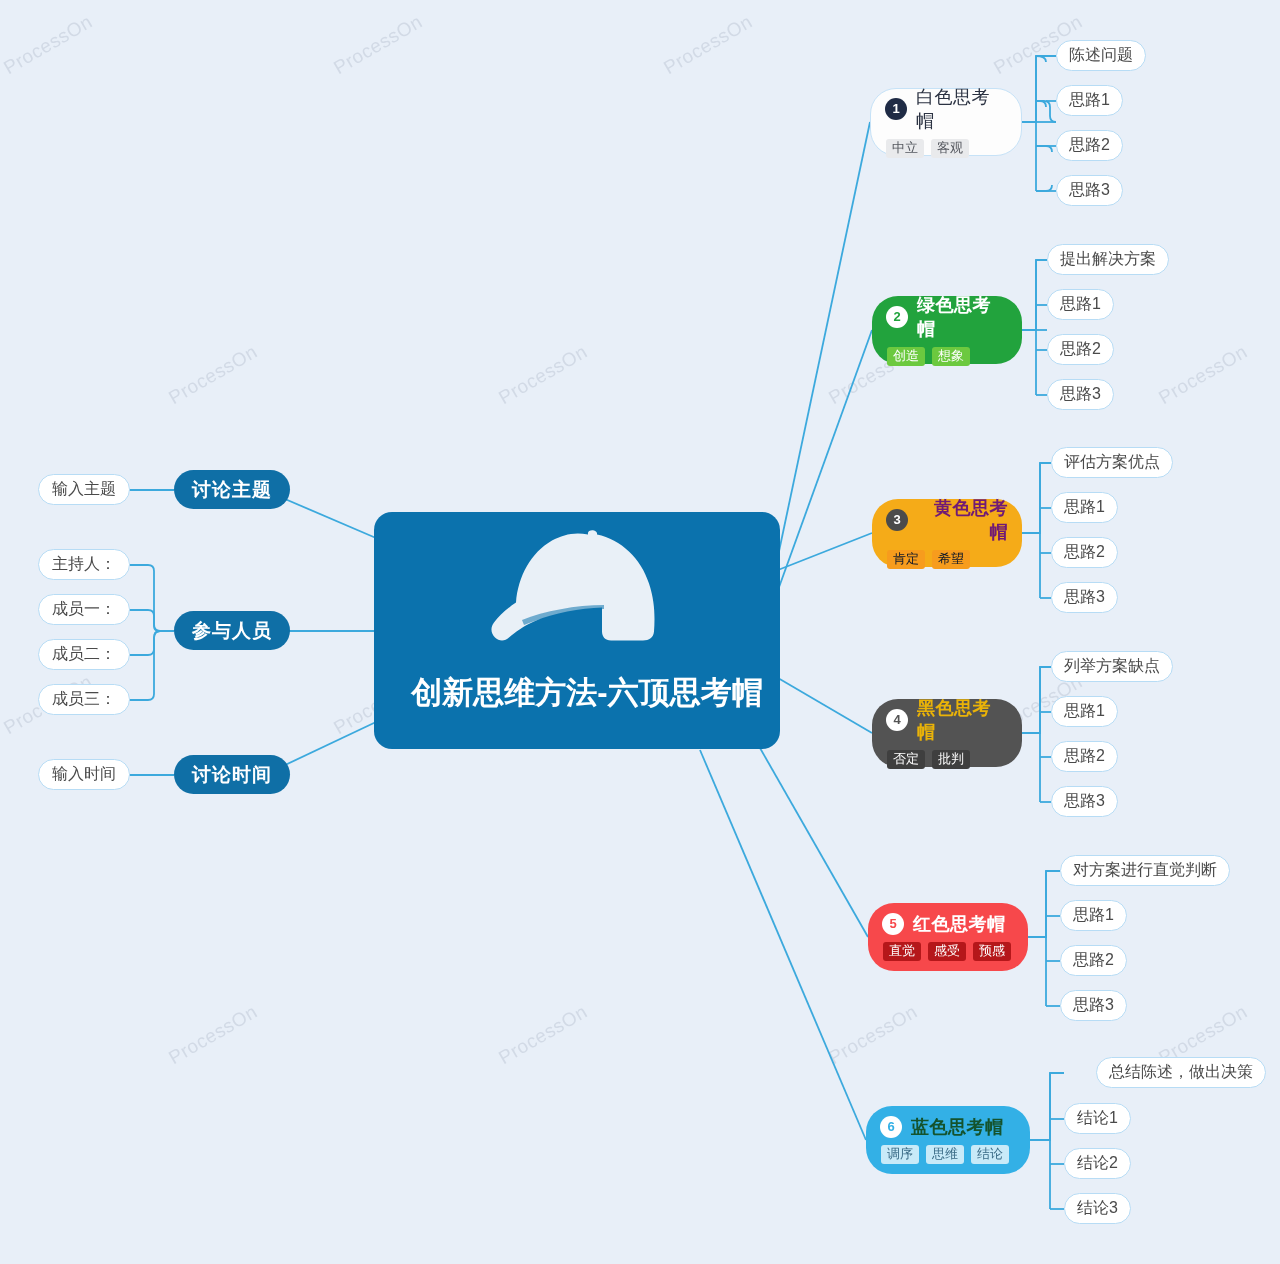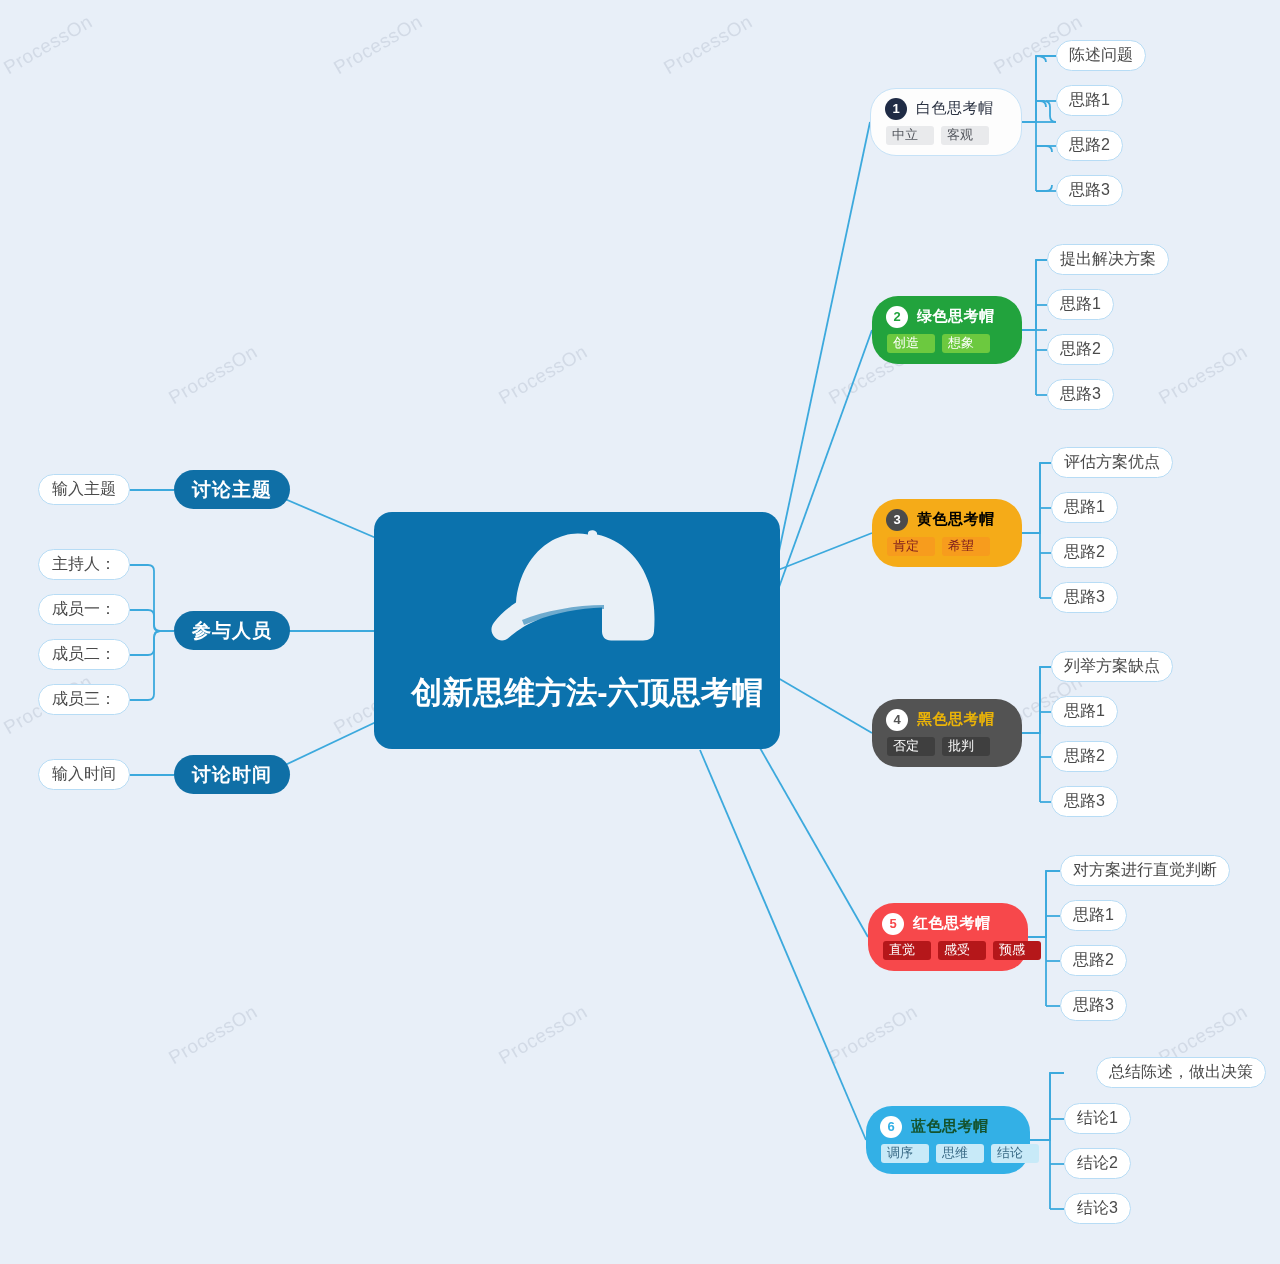--- a/index.html
+++ b/index.html
@@ -88,45 +88,45 @@
     padding: 7px 14px 8px 14px;
     width: 150px;
     height: 68px;
   }
   .hat .row1 { display: flex; align-items: center; gap: 9px; }
   .hat .badge {
     width: 22px; height: 22px; border-radius: 50%;
     display: flex; align-items: center; justify-content: center;
     font-size: 13px; font-weight: bold; flex: 0 0 auto;
   }
-  .hat .hname { font-size: 15px; font-weight: bold; letter-spacing: 0.5px; }
+  .hat .hname { font-size: 18px; font-weight: bold; letter-spacing: 0.5px; }
   .hat .tags { display: flex; gap: 7px; margin-top: 6px; margin-left: 1px; }
   .hat .tag {
     font-size: 13px;
-    padding: 2px 16px 3px 6px;
+    padding: 2px 6px 3px 6px;
     border-radius: 3px;
     line-height: 1.15;
     white-space: nowrap;
   }
 
   
   .hat.white { background:#fdfdfd; border:1.6px solid #c6e2f7; }
   .hat.white .badge { background:#1f2b45; color:#fff; }
   .hat.white .hname { color:#2b3242; font-weight: normal; }
   .hat.white .tag { background:#e9eaec; color:#55585f; }
   
   .hat.green { background:#22a33d; }
   .hat.green .badge { background:#fff; color:#22a33d; }
   .hat.green .hname { color:#fff; }
   .hat.green .tag { background:#6cc93f; color:#fff; }
   
   .hat.yellow { background:#f5ab18; }
   .hat.yellow .badge { background:#4b4b4b; color:#fff; }
-  .hat.yellow .hname { color:#000000; }
-  .hat.yellow .tag { background:#f79c1d; color:#7f1d1d; }
+  .hat.yellow .hname { color:#701a75;text-align:right; }
+  .hat.yellow .tag { background:#f79c1d; color:#0f172a; }
   
   .hat.black { background:#535353; }
   .hat.black .badge { background:#fff; color:#535353; }
   .hat.black .hname { color:#eab308; }
   .hat.black .tag { background:#3f3f3f; color:#fff; }
   
   .hat.red { background:#f7484b; }
   .hat.red .badge { background:#fff; color:#f7484b; }
   .hat.red .hname { color:#fff; }
   .hat.red .tag { background:#b5171a; color:#fff; }

